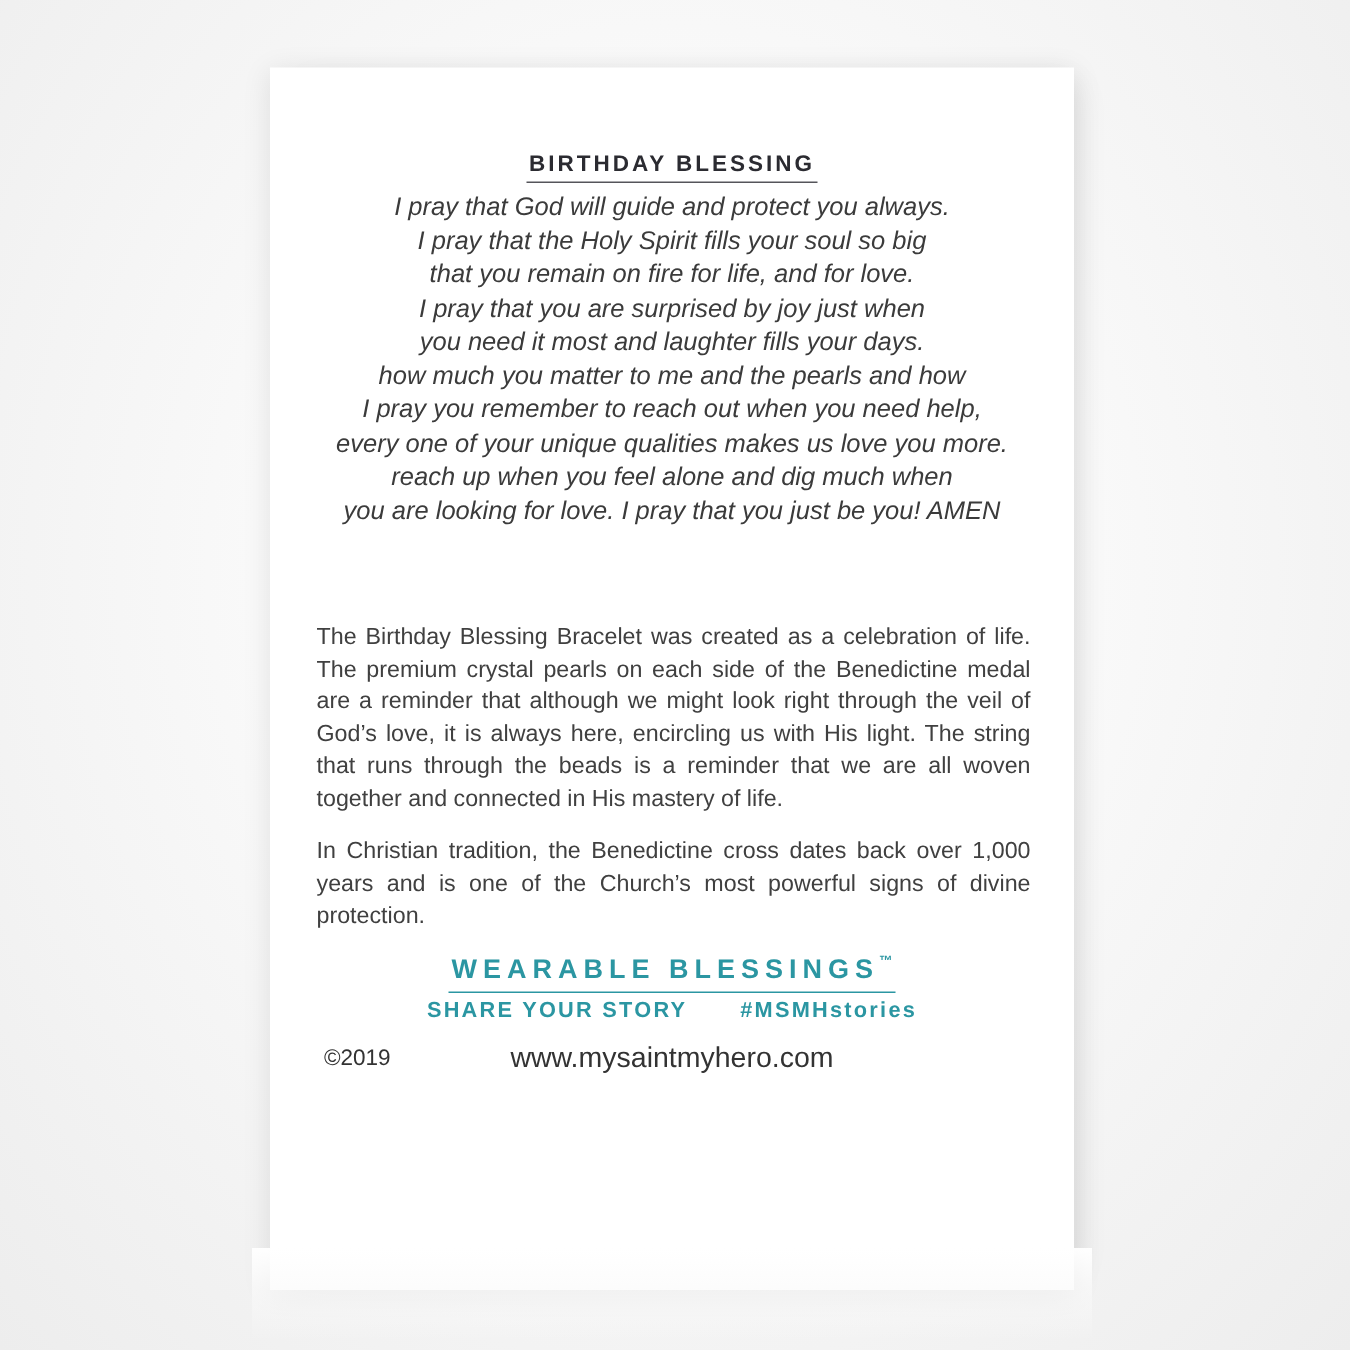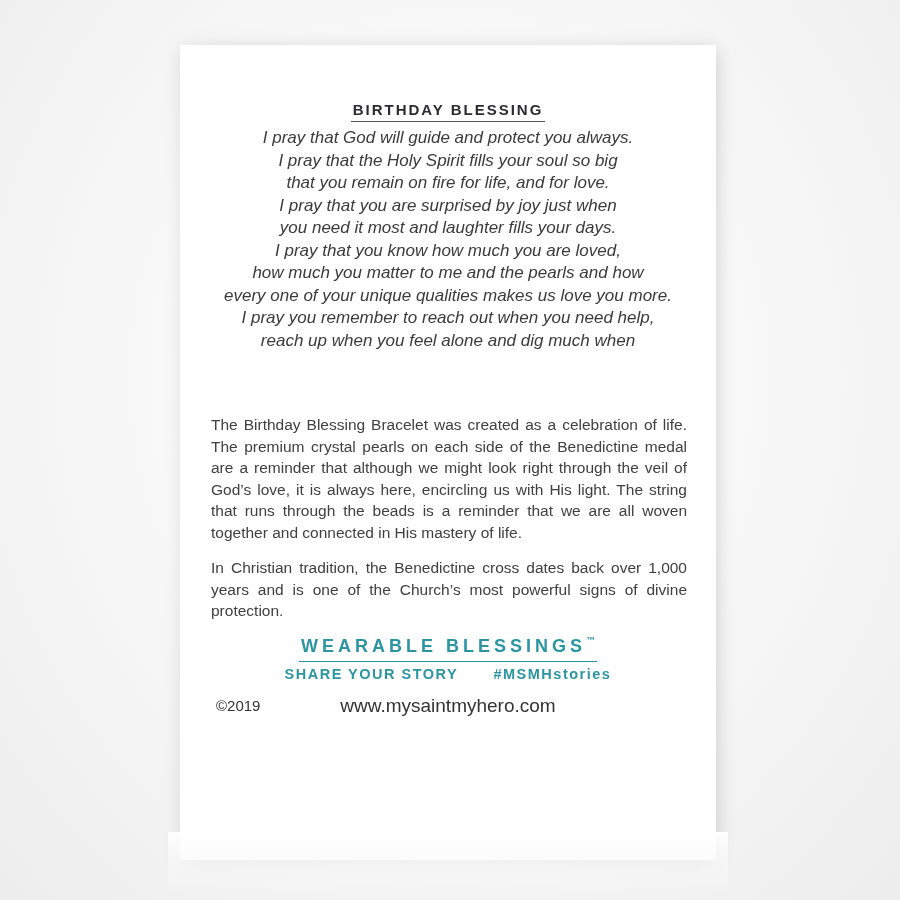--- a/index.html
+++ b/index.html
@@ -85,25 +85,25 @@
   <div class="title-wrap">
     <span class="title">BIRTHDAY BLESSING</span>
   </div>
 
   <div class="prayer">
       <div>I pray that God will guide and protect you always.</div>
       <div>I pray that the Holy Spirit fills your soul so big</div>
       <div>that you remain on fire for life, and for love.</div>
       <div>I pray that you are surprised by joy just when</div>
       <div>you need it most and laughter fills your days.</div>
-      <div>I pray that you know how much you are loved,</div>
       <div>how much you matter to me and the pearls and how</div>
+      <div>I pray you remember to reach out when you need help,</div>
       <div>every one of your unique qualities makes us love you more.</div>
-      <div>I pray you remember to reach out when you need help,</div>
       <div>reach up when you feel alone and dig much when</div>
+      <div>you are looking for love. I pray that you just be you! AMEN</div>
     </div>
 
   <div class="body-copy">
     <p class="p1">The Birthday Blessing Bracelet was created as a celebration of life. The premium crystal pearls on each side of the Benedictine medal are a reminder that although we might look right through the veil of God’s love, it is always here, encircling us with His light. The string that runs through the beads is a reminder that we are all woven together and connected in His mastery of life.</p>
     <p class="p2">In Christian tradition, the Benedictine cross dates back over 1,000 years and is one of the Church’s most powerful signs of divine protection.</p>
   </div>
 
   <div class="footer">
     <div>
       <span class="brand-wrap">

